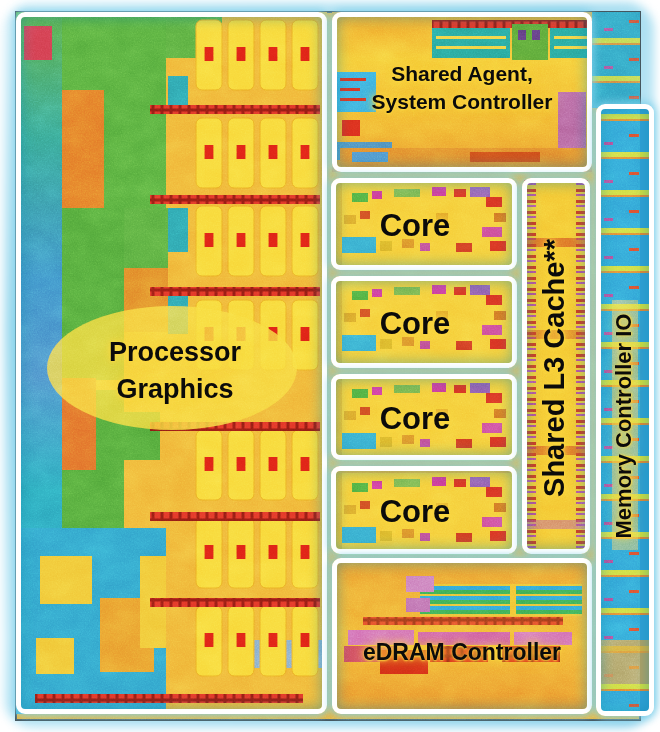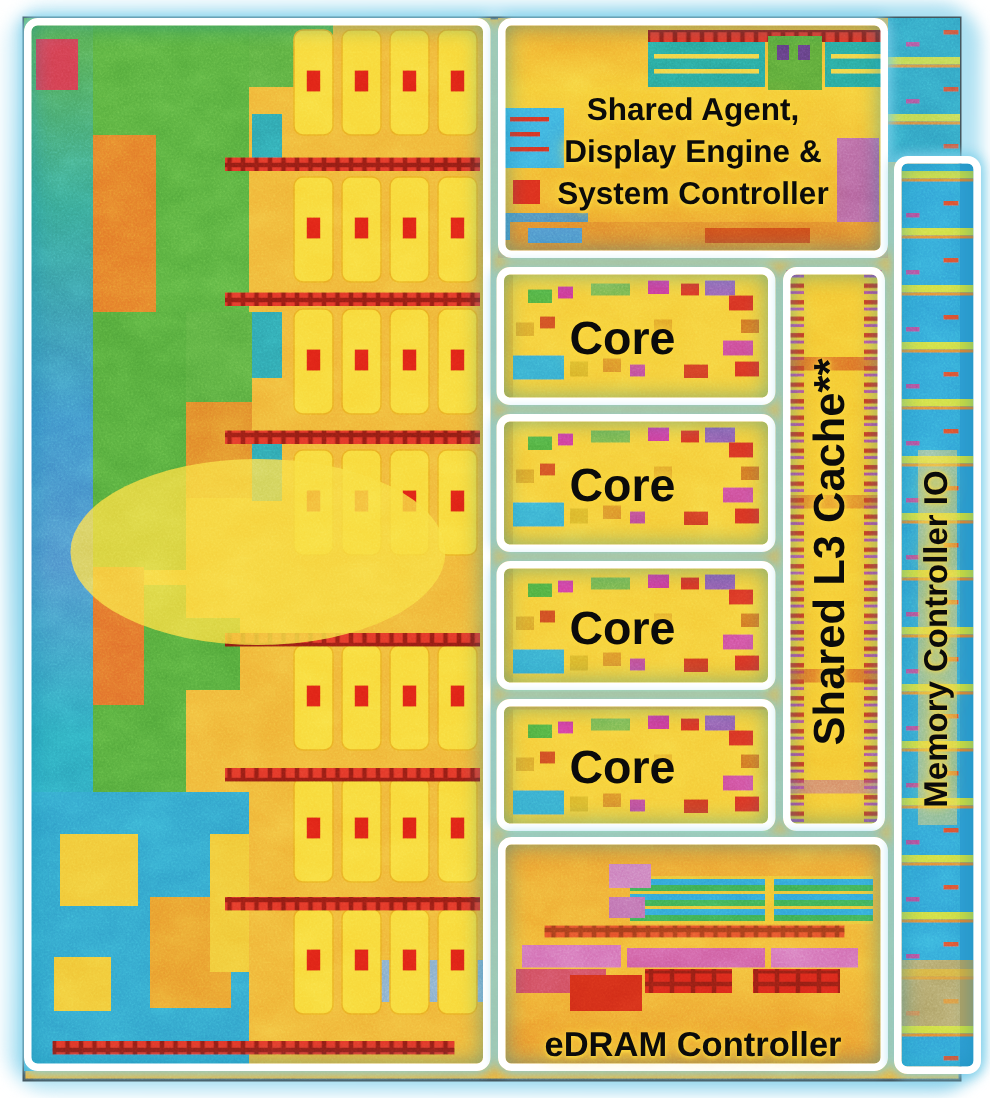--- a/index.html
+++ b/index.html
@@ -21,21 +21,21 @@
   .b-ed {left:332px;top:558px;width:260px;height:156px;}
   .b-mio{left:596px;top:104px;width:58px; height:612px;}
   .lbl{position:absolute;font-weight:700;color:#0b0b0b;text-align:center;white-space:nowrap;
        text-shadow:0 0 6px rgba(252,216,64,.95),0 0 14px rgba(252,216,64,.78),0 1px 2px rgba(252,216,64,.9);}
   .l-pg {left:65px; top:334px;width:220px;font-size:27px;line-height:37px;white-space:normal;}
   .l-sa {left:342px;top:60px; width:240px;font-size:21px;line-height:28px;white-space:normal;}
   .l-core{left:331px;width:168px;font-size:31px;}
   .l-c1{top:208px;} .l-c2{top:306px;} .l-c3{top:401px;} .l-c4{top:494px;}
   .l-l3 {left:554px;top:368px;font-size:29px;transform:translate(-50%,-50%) rotate(-90deg);}
   .l-mio{left:624px;top:426px;font-size:22px;transform:translate(-50%,-50%) rotate(-90deg);}
-  .l-ed {left:342px;top:683px;width:240px;font-size:23px;}
+  .l-ed {left:342px;top:639px;width:240px;font-size:23px;}
 </style>
 </head>
 <body>
 
 <div class="stage">
 
   <div class="halo"></div>
 
   <svg class="die" width="660" height="732" viewBox="0 0 660 732" aria-hidden="true">
     <defs>
@@ -242,24 +242,27 @@
   <div class="abox b-pg"></div>
   <div class="abox b-sa"></div>
   <div class="abox b-c1"></div>
   <div class="abox b-c2"></div>
   <div class="abox b-c3"></div>
   <div class="abox b-c4"></div>
   <div class="abox b-l3"></div>
   <div class="abox b-ed"></div>
   <div class="abox b-mio"></div>
 
+  <div class="lbl l-pg">
+    <div>Processor</div>
+    <div>Graphics</div>
+  </div>
 
   <div class="lbl l-sa">
     <div>Shared Agent,</div>
-    <div>Display Engine &amp;</div>
     <div>System Controller</div>
   </div>
 
   <div class="lbl l-core l-c1">Core</div>
   <div class="lbl l-core l-c2">Core</div>
   <div class="lbl l-core l-c3">Core</div>
   <div class="lbl l-core l-c4">Core</div>
 
   <div class="lbl l-l3">Shared L3 Cache**</div>
 

